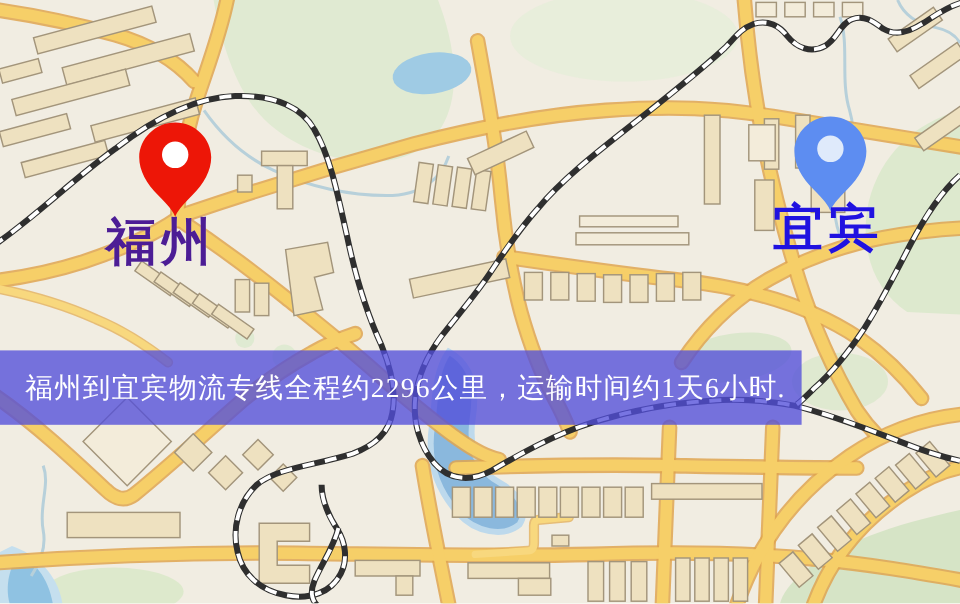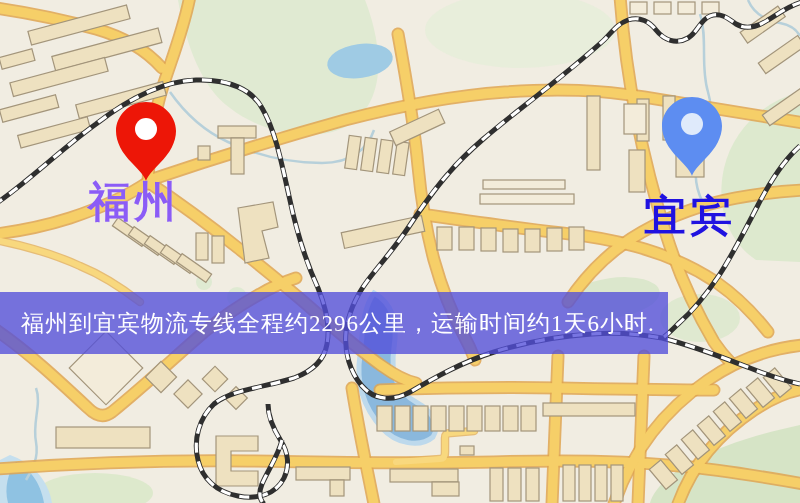--- a/index.html
+++ b/index.html
@@ -223,19 +223,19 @@
     <g transform="translate(146,132)">
       <path d="M0,-30 C-16.5,-30 -30,-16.5 -30,-1 C-30,10 -24,21 -14,31 C-6,39 -1,45 0,49 C1,45 6,39 14,31 C24,21 30,10 30,-1 C30,-16.5 16.5,-30 0,-30 Z" fill="#ed1607"></path>
       <circle cy="-3" r="11" fill="#ffffff"></circle>
     </g>
     <g transform="translate(692,127)">
       <path d="M0,-30 C-16.5,-30 -30,-16.5 -30,-1 C-30,10 -24,21 -14,31 C-6,39 -1,45 0,49 C1,45 6,39 14,31 C24,21 30,10 30,-1 C30,-16.5 16.5,-30 0,-30 Z" fill="#5d8df1"></path>
       <circle cy="-3" r="11" fill="#dfeafb"></circle>
     </g>
   </svg>
 
-  <div class="city-label" style="left: 88px; top: 174px; color: #8b5cf6;">福州</div>
-  <div class="city-label" style="left: 644px; top: 188px; color: rgb(32, 18, 224);">宜宾</div>
+  <div class="city-label" style="left: 88px; top: 174px; color: #4c1d95;">福州</div>
+  <div class="city-label" style="left: 644px; top: 162px; color: rgb(32, 18, 224);">宜宾</div>
 
   <div id="banner" style="background-color: rgba(82, 78, 218, 0.78);">
     <span style="color: rgb(255, 255, 255);">福州到宜宾物流专线全程约2296公里，运输时间约1天6小时.</span>
   </div>
 </div>
 
 </body></html>

